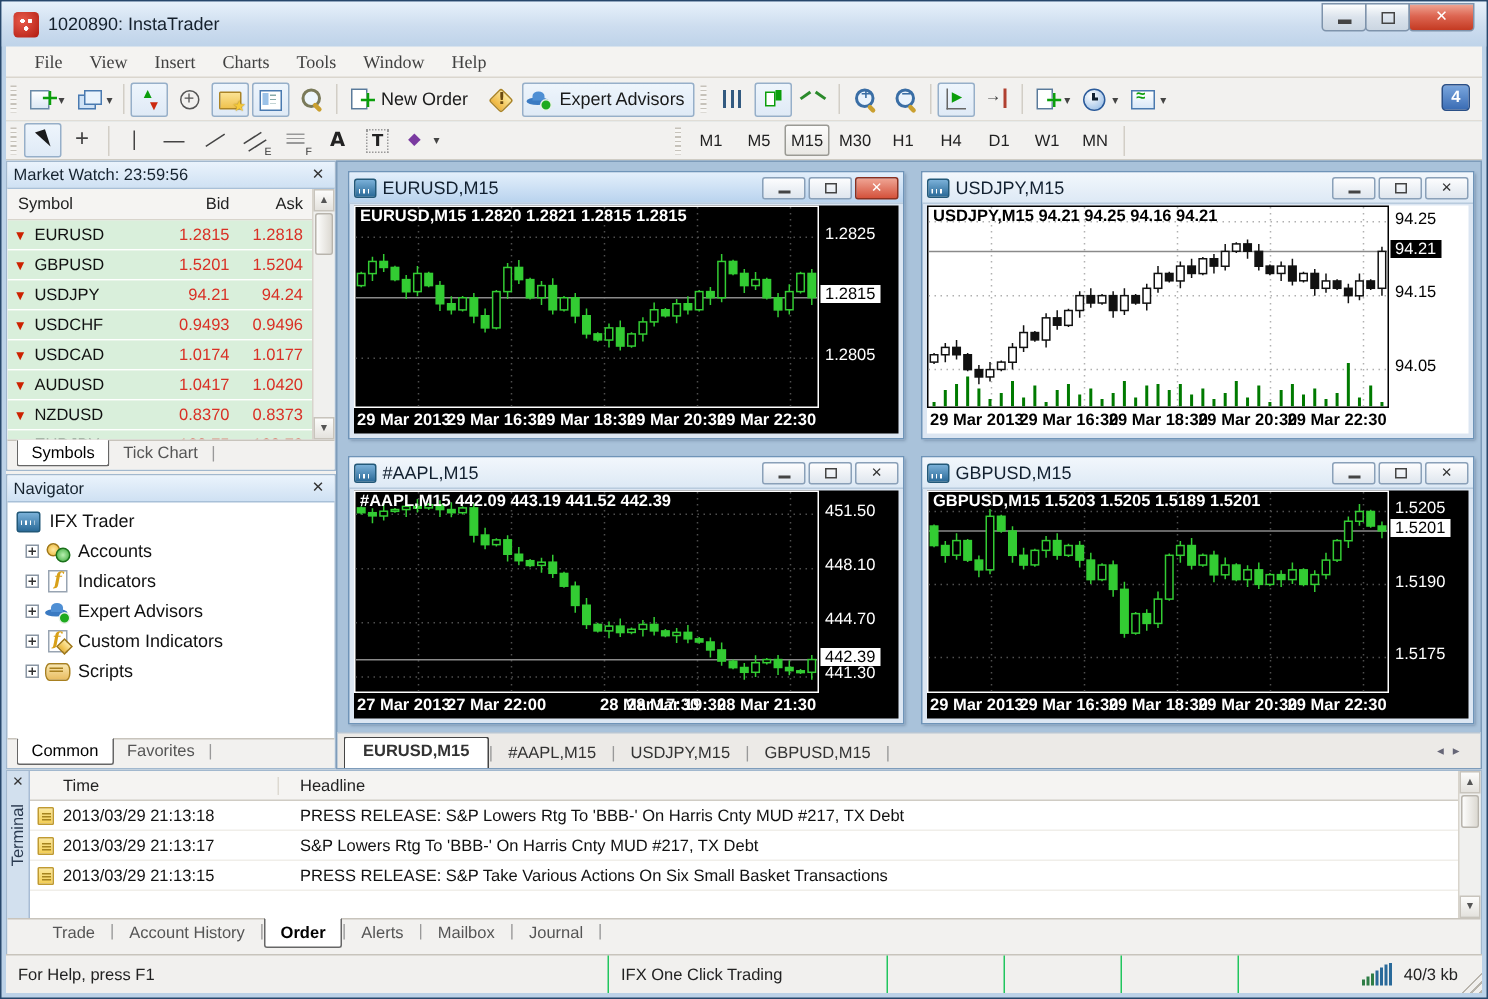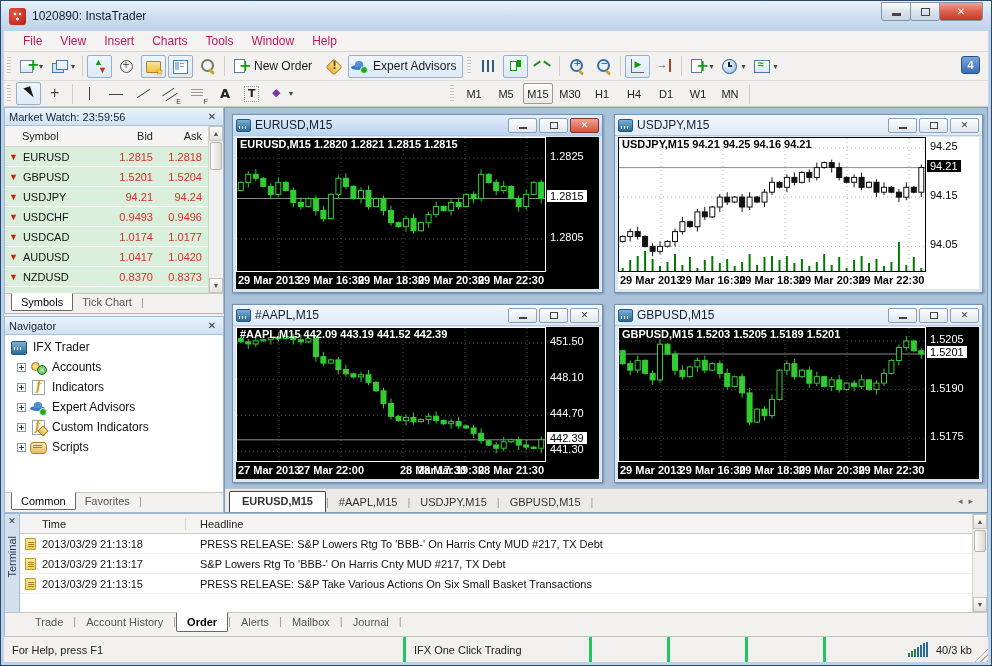--- a/index.html
+++ b/index.html
@@ -15,21 +15,21 @@
      radial-gradient(circle at 4.5px 7px,#fff 1.4px,transparent 1.6px);}
   .title-text{font-size:12px;color:#15202c;}
   .winbtns{position:absolute;right:8px;top:1px;display:flex;}
   .wbtn{width:30px;height:19px;border:1px solid #7e93ab;background:linear-gradient(#fdfefe,#dbe3ec 50%,#cbd6e2);display:flex;align-items:center;justify-content:center;font-size:10px;color:#333;border-radius:0 0 3px 3px;margin-left:-1px;}
   .wbtn.close{width:44px;background:linear-gradient(#efa493,#dd6652 45%,#c43a22);color:#fff;font-weight:bold;}
   .wbtn .ming{width:9px;height:3px;background:#444;margin-top:6px;}
   .wbtn .maxg{width:9px;height:8px;border:1px solid #444;}
 
   
   .menubar{position:absolute;left:3px;right:3px;top:30px;height:21px;background:#f4f3f1;border-bottom:1px solid #dad6ce;display:flex;align-items:center;padding-left:10px;}
-  .menu-item{font-size:12px;color:#be185d;padding:2px 9px;}
+  .menu-item{font-size:12px;color:#404040;padding:2px 9px;font-family:Liberation Serif, serif;}
 
   
   .tbar{position:absolute;left:3px;right:3px;background:#f2f1ef;display:flex;align-items:center;}
   .tb1{top:51px;height:29px;border-bottom:1px solid #e0ddd6;}
   .tb2{top:80px;height:26px;border-bottom:1px solid #cfccc4;}
   .grip{width:4px;height:18px;margin:0 4px 0 3px;background:repeating-linear-gradient(180deg,#c6c2ba 0 1px,#f7f6f4 1px 3px);flex:0 0 auto;}
   .tsep{width:1px;height:20px;background:#d2cec6;margin:0 3px;flex:0 0 auto;}
   .tbtn{height:23px;min-width:25px;padding:0 2px;display:inline-flex;align-items:center;justify-content:center;border:1px solid transparent;border-radius:2px;margin:0 1px;font-size:11px;color:#1a1a1a;flex:0 0 auto;background:transparent;}
   .tbtn.pressed{border-color:#96afc9;background:linear-gradient(#eef5fc,#dfeaf6);}
   .tbtn .lbl{margin:0 4px 0 5px;font-size:12px;}
@@ -98,21 +98,21 @@
 
   
   .leftcol{position:absolute;left:3px;top:106px;width:220px;height:406px;background:#f2f1ef;}
   .panel{position:absolute;left:0;right:0;background:#fff;border:1px solid #a2b8ce;}
   .p-mw{top:0;height:207px;}
   .p-nav{top:209px;height:197px;}
   .phead{height:18px;background:linear-gradient(#eaf3fc,#cfe1f3);border-bottom:1px solid #a8c0d8;display:flex;align-items:center;padding:0 4px;font-size:11px;color:#16232f;}
   .phead .px{margin-left:auto;font-size:10px;color:#333;width:14px;text-align:center;}
   .mw-table{position:absolute;left:0;right:15px;top:18px;bottom:20px;overflow:hidden;background:#fff;}
   .mw-hrow{height:21px;display:flex;align-items:center;background:#f5f4f2;border-bottom:1px solid #d8d4cc;font-size:11px;color:#222;}
-  .mw-hrow .c1{padding-left:17px;width:92px;}
+  .mw-hrow .c1{padding-left:7px;width:92px;}
   .mw-hrow .c2{width:56px;text-align:right;}
   .mw-hrow .c3{flex:1;text-align:right;padding-right:6px;}
   .mw-row{height:20px;display:flex;align-items:center;background:#d9efdb;border-bottom:1px solid #fff;font-size:11px;}
   .mw-row .sym{width:92px;display:flex;align-items:center;color:#111;padding-left:4px;}
   .mw-arr{color:#cc2200;font-size:9px;margin-right:5px;}
   .mw-row .bid{width:56px;text-align:right;color:#d93025;}
   .mw-row .ask{flex:1;text-align:right;color:#d93025;padding-right:6px;}
   .vscroll{position:absolute;right:0;width:15px;background:#f0f0ee;border-left:1px solid #d8d4cc;}
   .vs-btn{height:15px;display:flex;align-items:center;justify-content:center;font-size:7px;color:#555;background:linear-gradient(#fcfcfb,#e4e2dd);border:1px solid #c8c4bc;}
   .vs-thumb{margin:1px 1px;height:28px;background:linear-gradient(90deg,#fdfdfc,#dcd9d2);border:1px solid #b8b4ac;border-radius:2px;}
@@ -191,21 +191,21 @@
   .note-ico::before{content:"";position:absolute;left:2px;top:3px;width:6px;height:1px;background:#a5831e;box-shadow:0 2px 0 #a5831e,0 4px 0 #a5831e;}
   .t-row .ttime{width:144px;}
   .t-row .thead{flex:1;padding-left:14px;white-space:nowrap;overflow:hidden;}
   .t-scroll{position:absolute;right:0;top:0;bottom:25px;width:15px;background:#f0f0ee;border-left:1px solid #d8d4cc;}
   .t-tabs{position:absolute;left:0;right:0;bottom:0;height:25px;background:#f2f1ef;border-top:1px solid #c8c4bc;display:flex;align-items:flex-start;padding-left:20px;font-size:11px;}
   .t-tabs .ptab{padding:3px 10px;}
   .t-tabs .ptab.active{font-weight:bold;}
 
   
   .statusbar{position:absolute;left:3px;right:3px;bottom:3px;height:26px;background:#f1f0ee;border-top:1px solid #c8c4bc;display:flex;align-items:stretch;font-size:11px;color:#222;}
-  .sseg{display:flex;align-items:center;padding:0 8px;border-right:3px solid #22c55e;}
+  .sseg{display:flex;align-items:center;padding:0 8px;border-right:1px solid #22c55e;}
   .sseg.s-help{width:402px;}
   .sseg.s-mode{width:186px;}
   .sseg.empty{width:78px;}
   .s-right{margin-left:auto;display:flex;align-items:center;gap:8px;padding-right:16px;}
   .connbars{display:flex;align-items:flex-end;gap:1px;height:15px;}
   .connbars i{display:block;width:2px;background:#2f7d46;}
   .connbars i:nth-child(n+4){background:#2a6a9a;}
   .grip-corner{position:absolute;right:0;bottom:0;width:14px;height:14px;background:
     linear-gradient(135deg,transparent 50%,#b8b4ac 50%,#b8b4ac 57%,#f1f0ee 57%,#f1f0ee 71%,#b8b4ac 71%,#b8b4ac 78%,#f1f0ee 78%,#f1f0ee 92%,#b8b4ac 92%);}
 </style>

